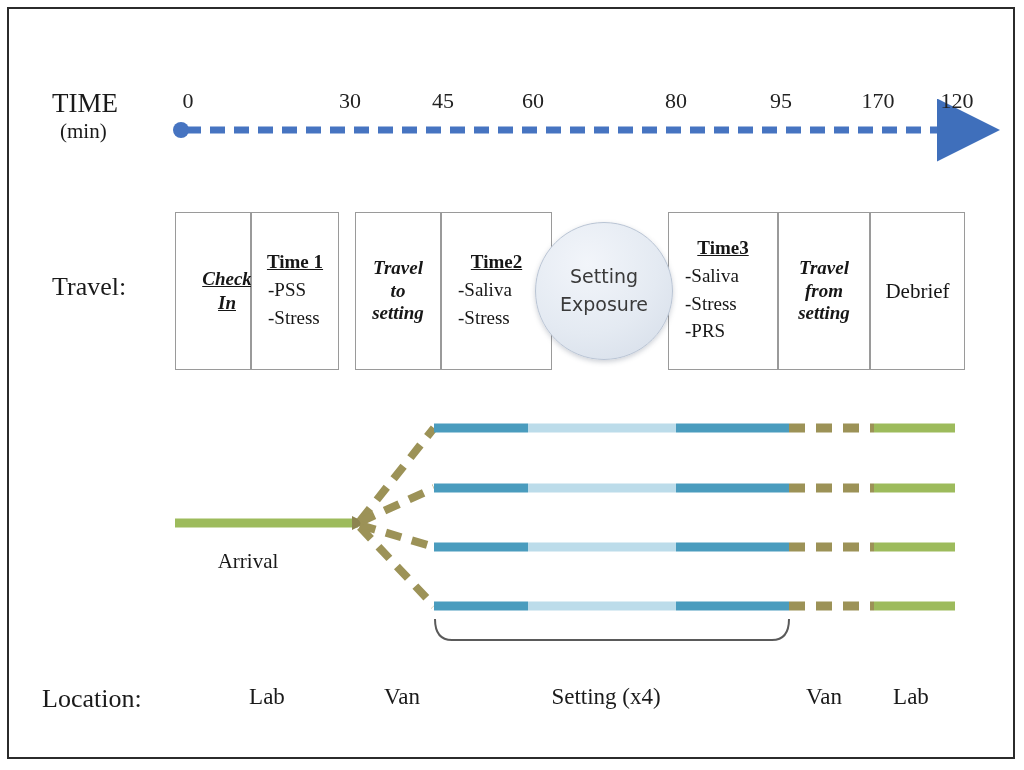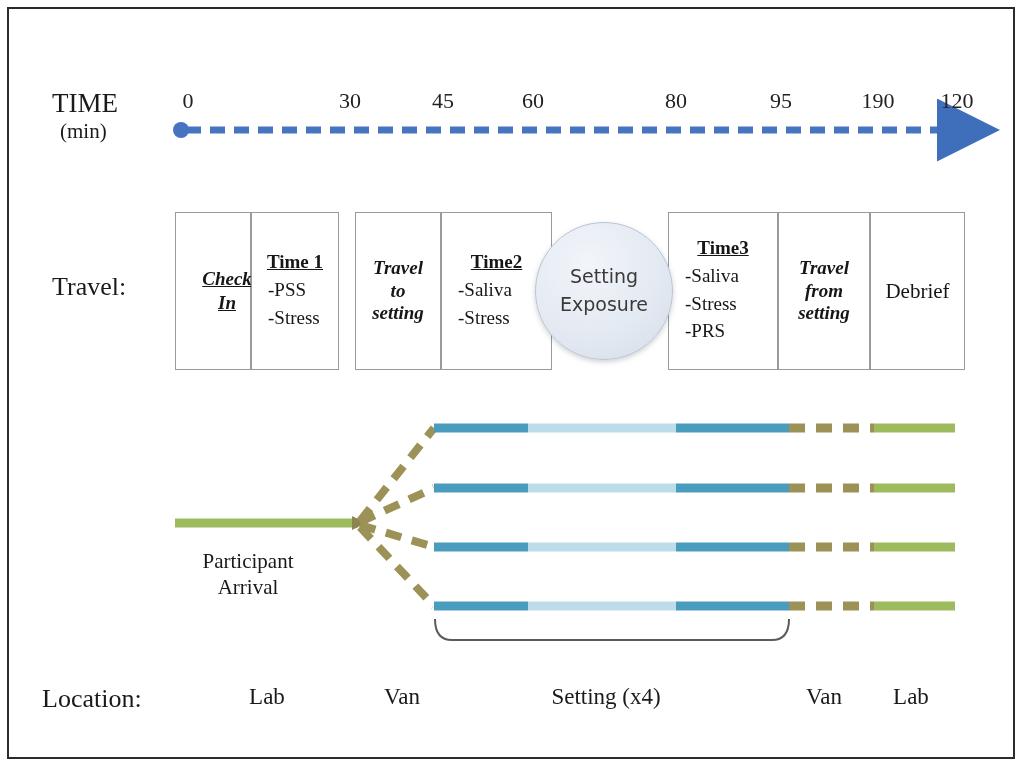--- a/index.html
+++ b/index.html
@@ -188,21 +188,21 @@
     <span>TIME</span>
     <span class="sub">(min)</span>
   </div>
 
   <div class="abs tick-label" style="left:158px">0</div>
   <div class="abs tick-label" style="left:320px">30</div>
   <div class="abs tick-label" style="left:413px">45</div>
   <div class="abs tick-label" style="left:503px">60</div>
   <div class="abs tick-label" style="left:646px">80</div>
   <div class="abs tick-label" style="left:751px">95</div>
-  <div class="abs tick-label" style="left:848px">190</div>
+  <div class="abs tick-label" style="left:848px">170</div>
   <div class="abs tick-label" style="left:927px">120</div>
 
   <div class="abs" id="event-label">Travel:</div>
 
   <div class="abs evt-group" style="left:175px; width:355px;">
 
     <div class="evt-cell" style="left:0px; width:76px;">
       <div class="evt-underline-italic">Check</div>
       <div class="evt-underline-italic">In</div>
     </div>
@@ -245,21 +245,20 @@
       <div class="evt-plain">Debrief</div>
     </div>
   </div>
 
   <div class="abs" id="setting-circle">
     <div>Setting</div>
     <div>Exposure</div>
   </div>
 
   <div class="abs" id="arrival-caption">
-    <div>Participant</div>
     <div>Arrival</div>
   </div>
 
   <div class="abs" id="location-label">Location:</div>
 
   <div class="abs loc-label" style="left:182px">Lab</div>
   <div class="abs loc-label" style="left:317px">Van</div>
   <div class="abs loc-label" style="left:521px">Setting (x4)</div>
   <div class="abs loc-label" style="left:739px">Van</div>
   <div class="abs loc-label" style="left:826px">Lab</div>

